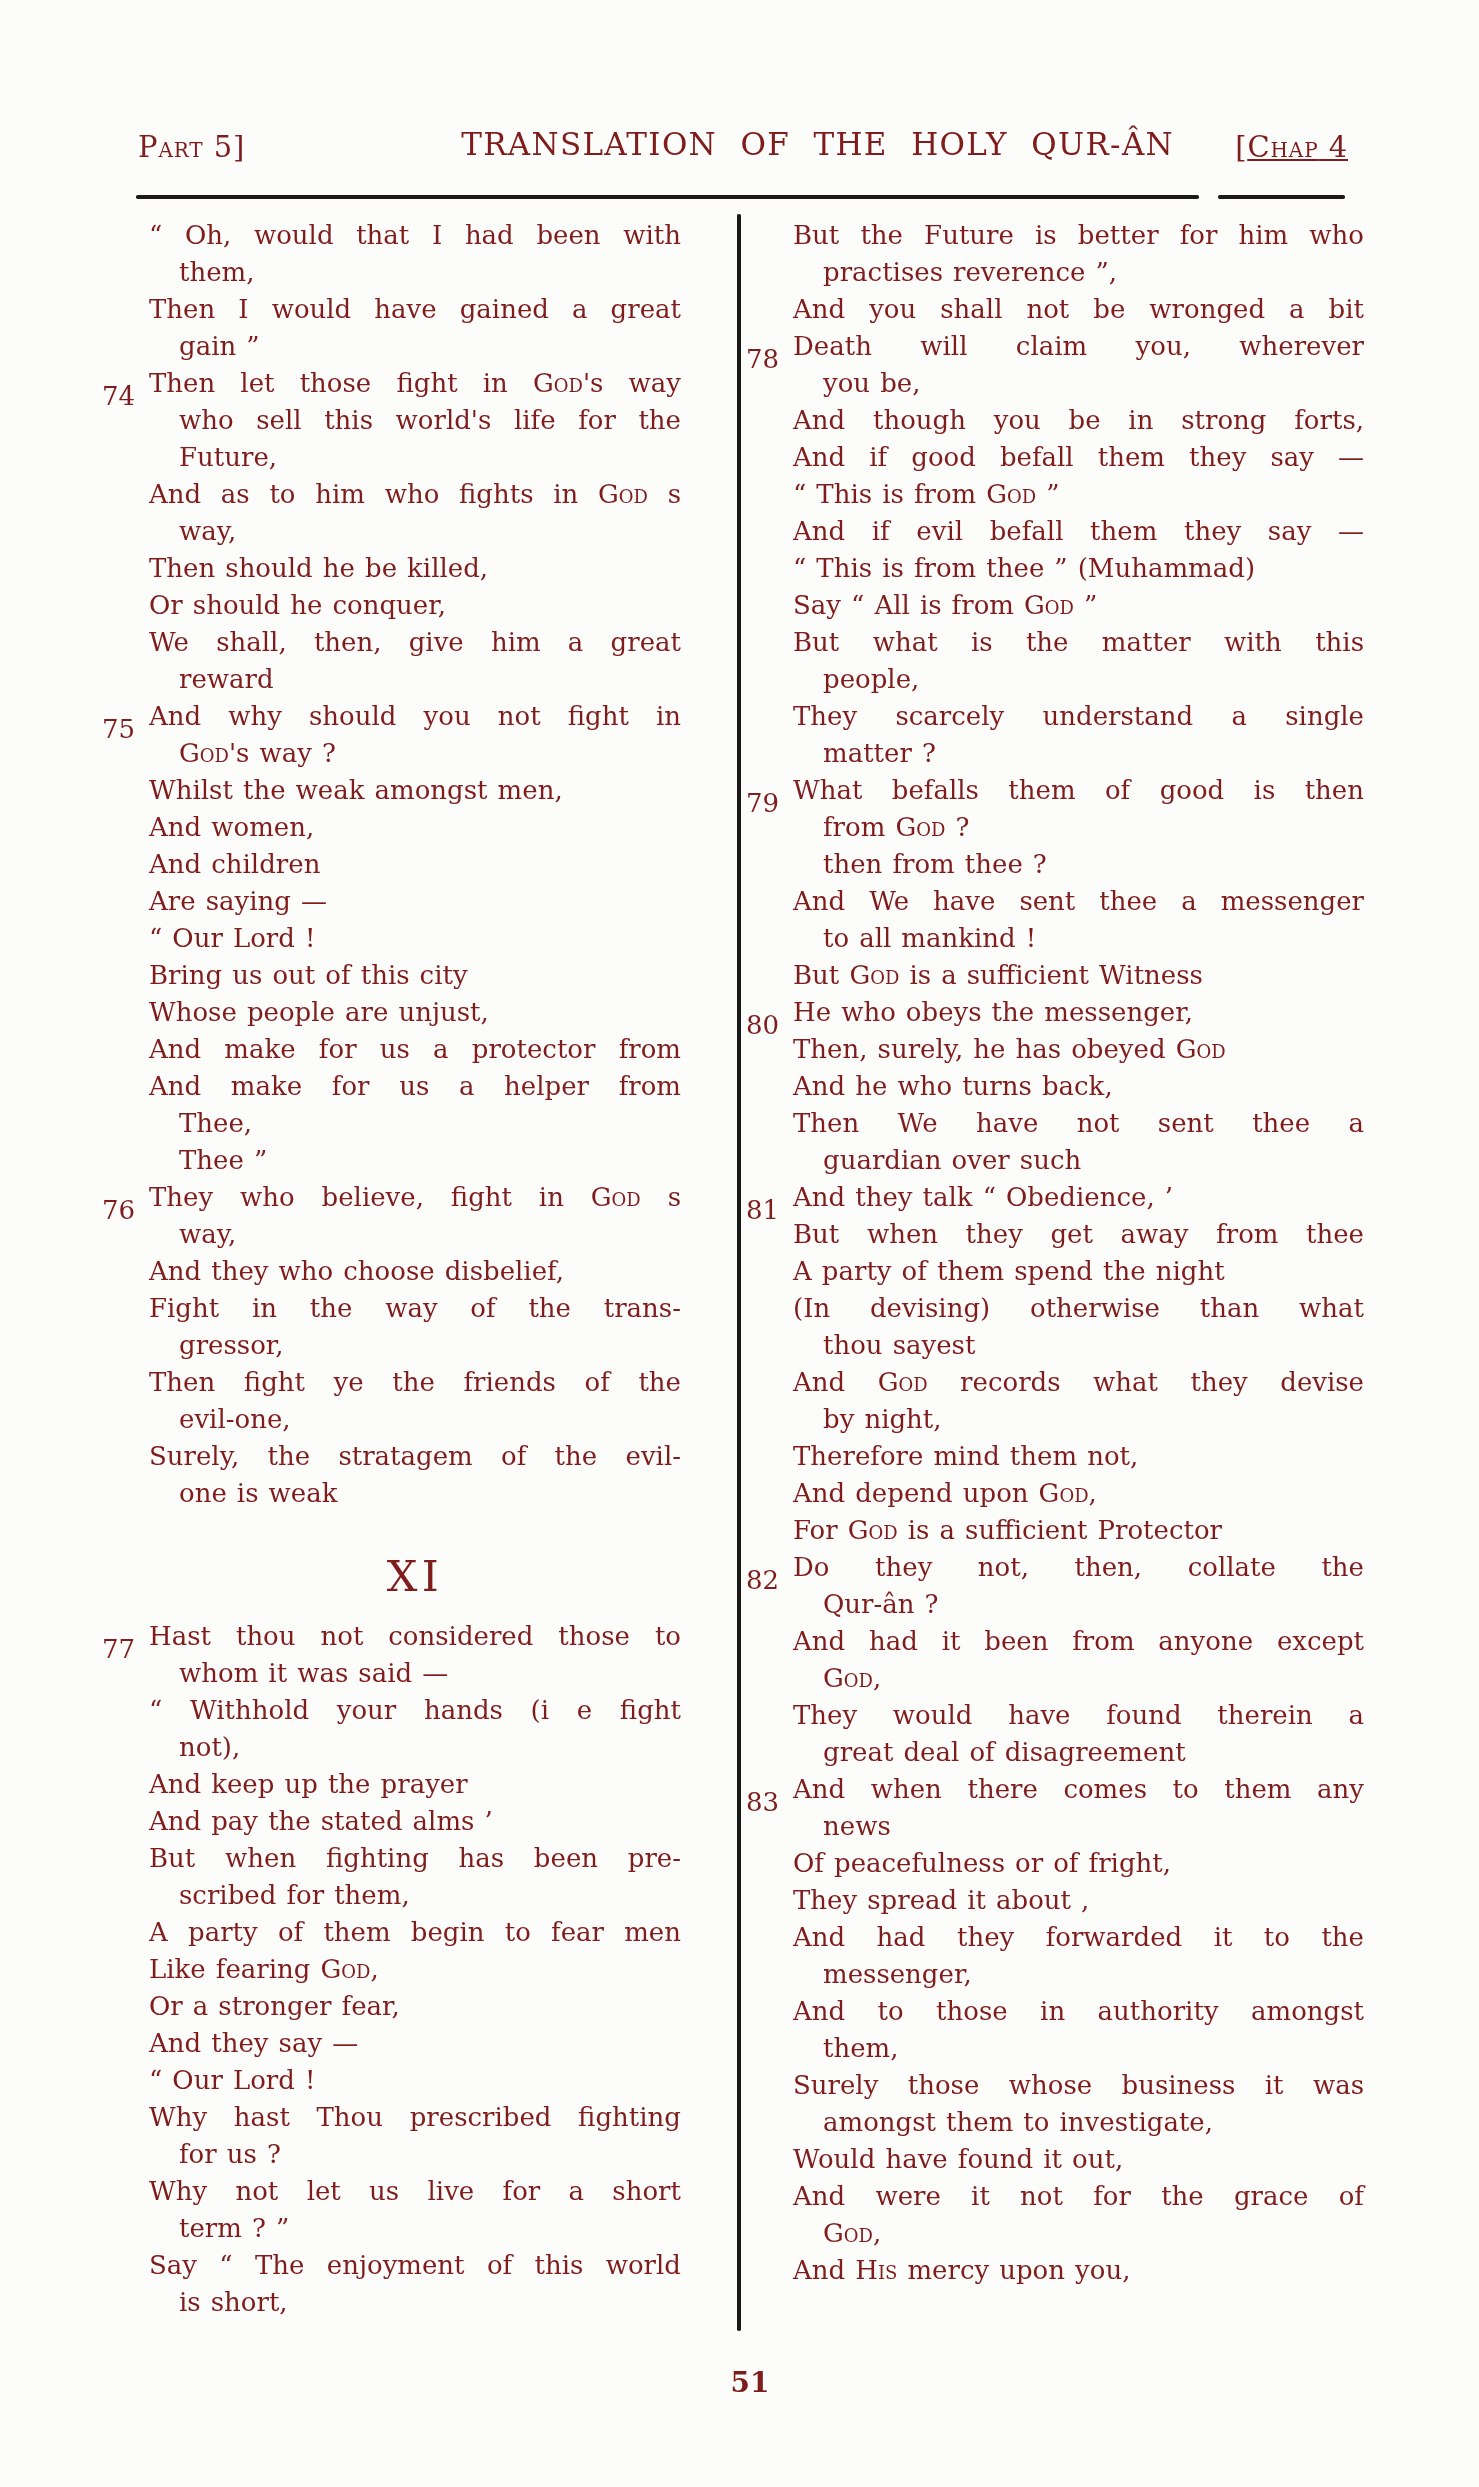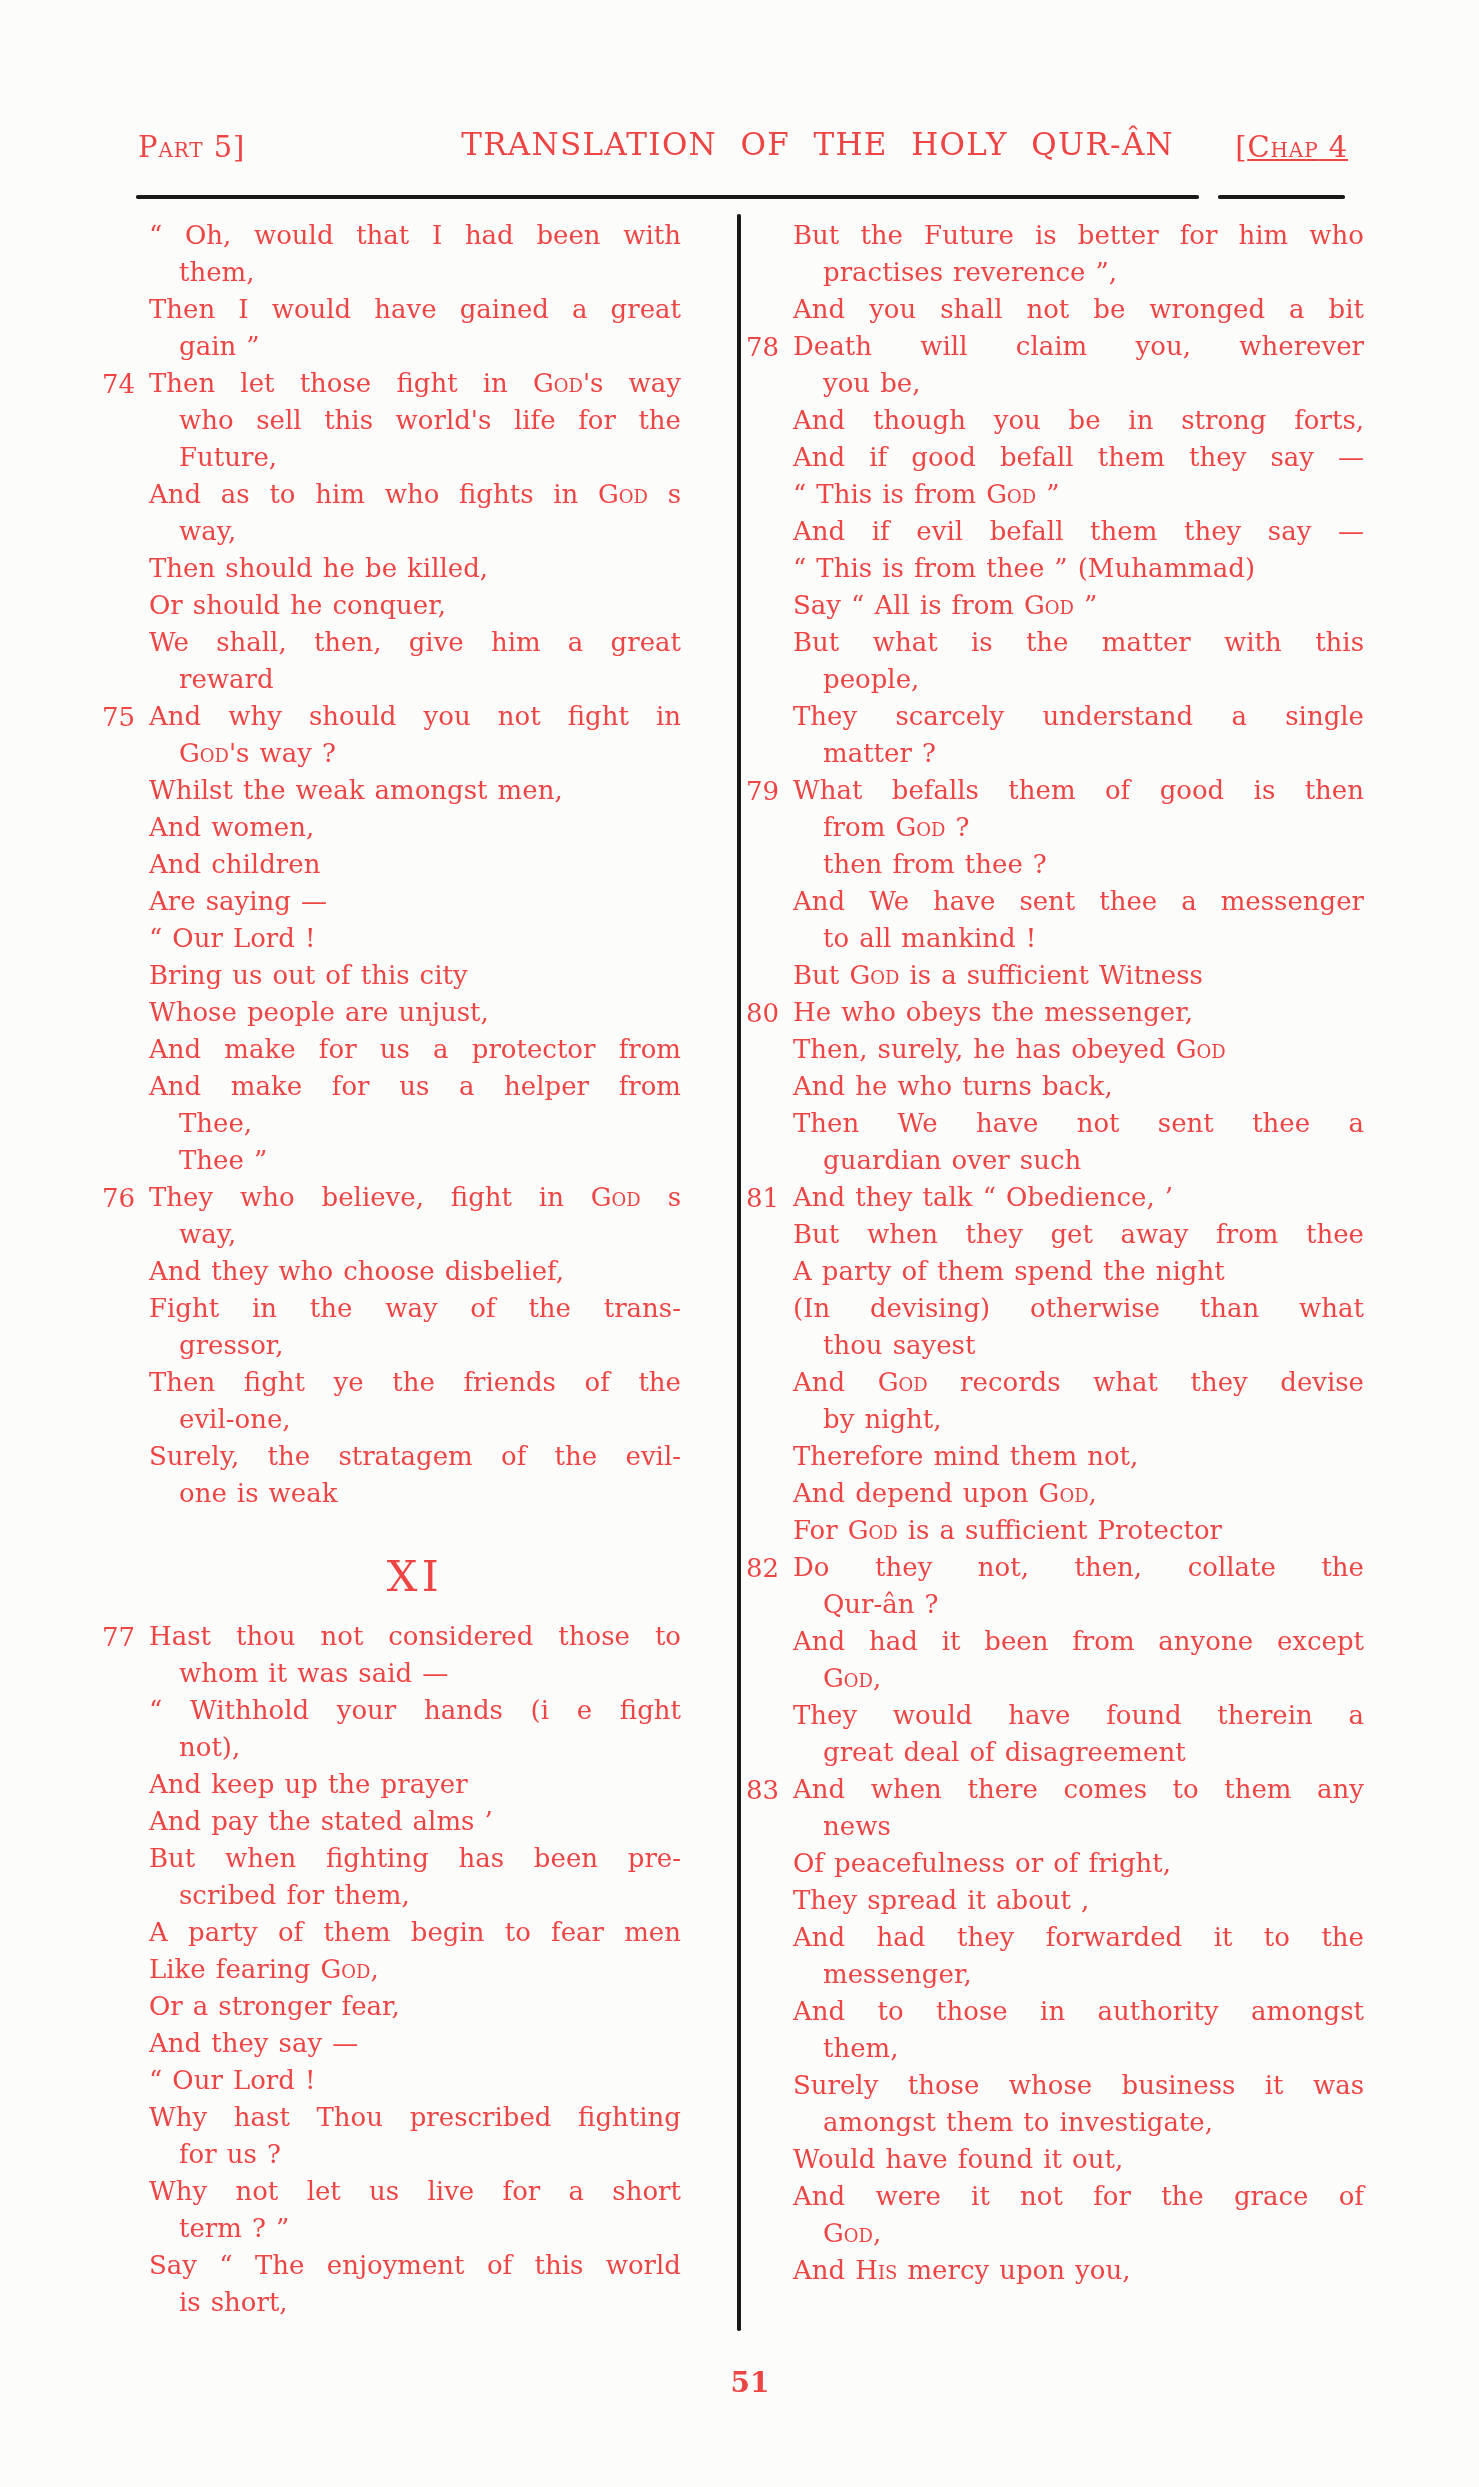--- a/index.html
+++ b/index.html
@@ -6,21 +6,21 @@
     margin: 0;
     padding: 0;
     background: #ffffff;
   }
   .page {
     position: relative;
     width: 1479px;
     height: 2487px;
     background: #fcfcfa;
     font-family: "DejaVu Serif", serif;
-    color: #ef4444;
+    color: #7f1d1d;
     overflow: hidden;
   }
   
   .hdr-left {
     position: absolute;
     left: 138px;
     top: 130px;
     font-size: 29px;
     letter-spacing: 0.9px;
     white-space: nowrap;
@@ -81,21 +81,21 @@
     line-height: 37px;
     word-spacing: 1.8px;
   }
   .col-left  { left: 149px; width: 532px; }
   .col-right { left: 793px; width: 571px; }
 
   .verse { position: relative; }
   .vnum {
     position: absolute;
     left: -47px;
-    top: 1px;
+    top: 13px;
     width: 42px;
     white-space: nowrap;
   }
   .vl { white-space: normal; }
   .vl.w { padding-left: 30px; }            
   .vl.j {                                   
     text-align: justify;
     text-align-last: justify;
   }
   .sc { font-variant: small-caps; }         

